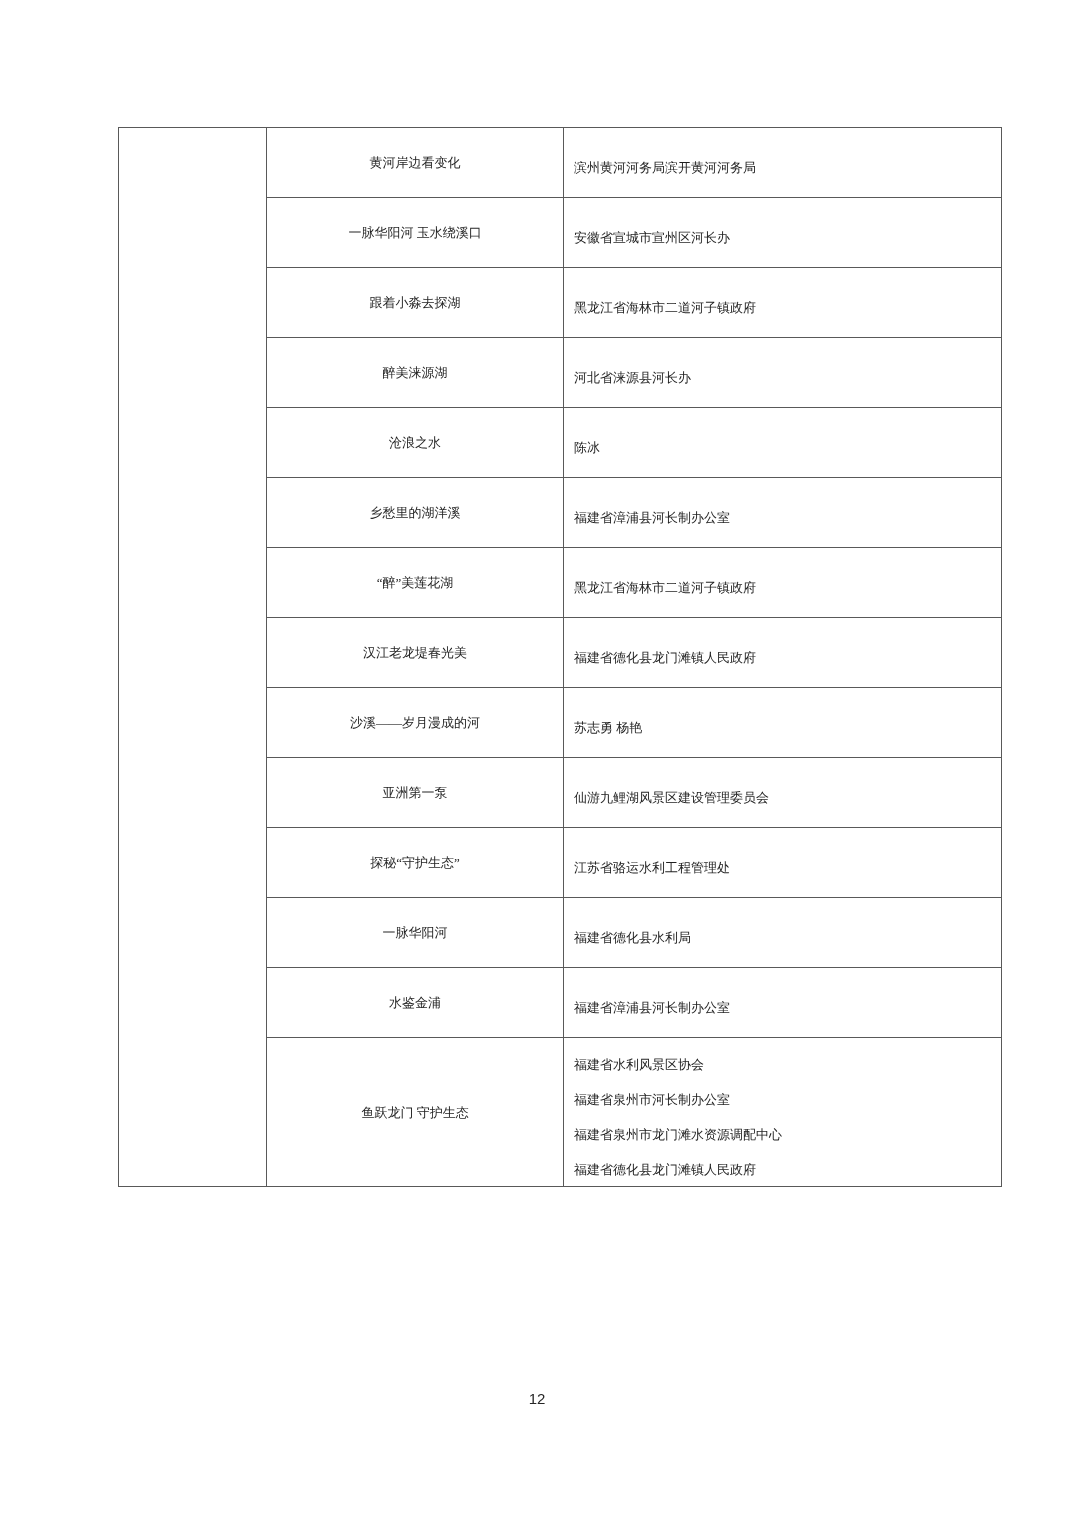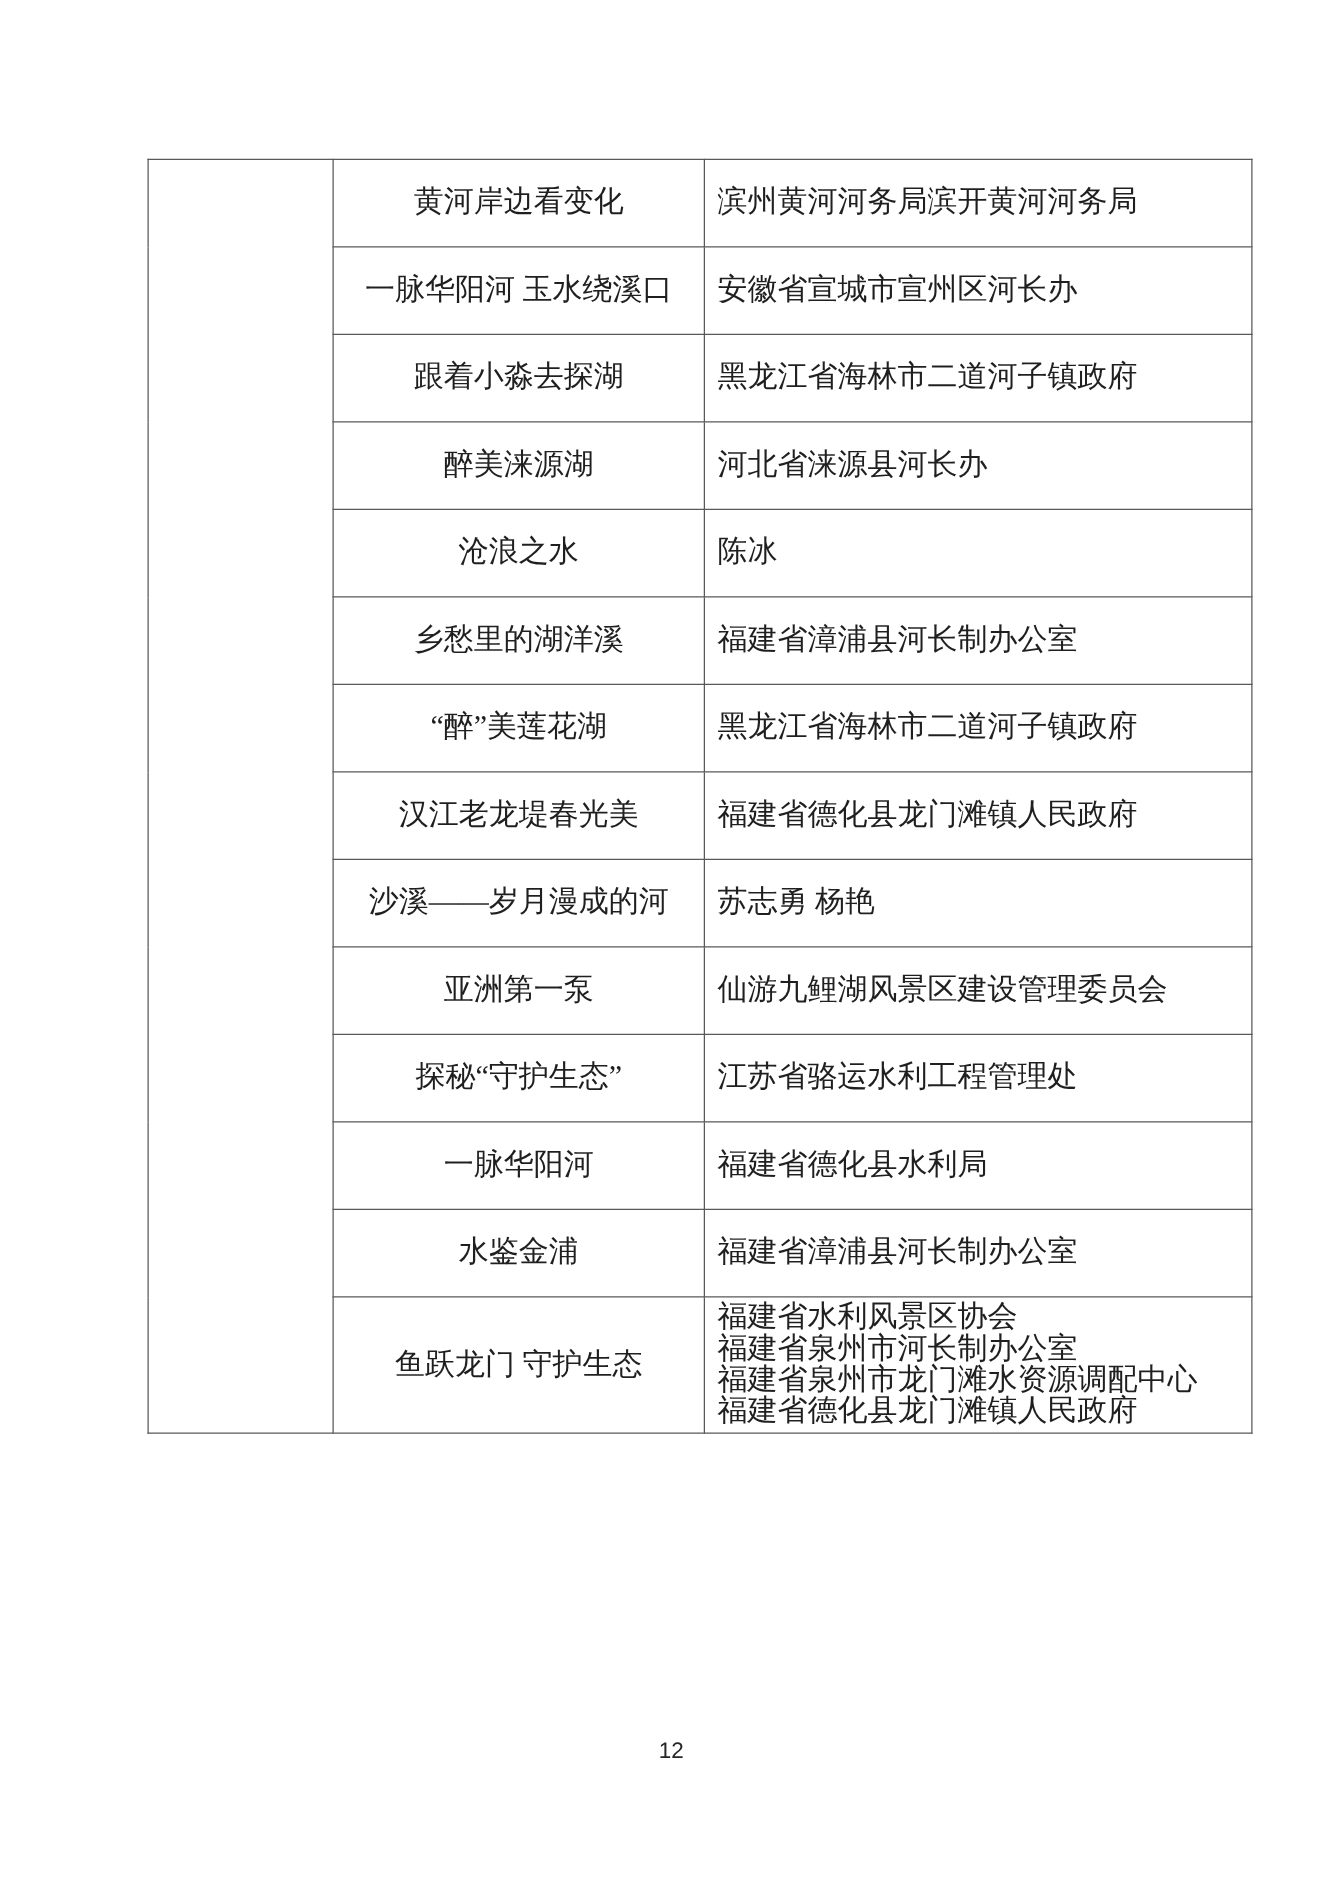--- a/index.html
+++ b/index.html
@@ -20,21 +20,21 @@
     position: absolute;
     left: 118px;
     top: 127px;
     width: 850px;
     border-collapse: collapse;
     table-layout: fixed;
   }
   table.award-table td {
     border: 1px solid #595959;
     vertical-align: middle;
-    font-size: 24px;
+    font-size: 13px;
     line-height: 25px;
     color: #1f1f1f;
   }
   table.award-table tr {
     height: 70px;
   }
   td.cat-cell {
     width: 145px;
   }
   td.title-cell {
@@ -42,29 +42,30 @@
     text-align: center;
     padding: 4px 6px;
   }
   td.org-cell {
     width: 421px;
     text-align: left;
     padding: 4px 6px 4px 10px;
   }
   td.org-cell .org-line {
     white-space: nowrap;
+    margin-top: 10px;
   }
   .page-number {
     position: absolute;
     left: 0;
     right: 0;
     top: 1390px;
     text-align: center;
     font-family: "Liberation Sans", "DejaVu Sans", sans-serif;
-    font-size: 18px;
+    font-size: 15px;
     color: #262626;
   }
 </style>
 </head>
 <body>
 
 <div class="page">
 
   <table class="award-table">
     <tbody>

